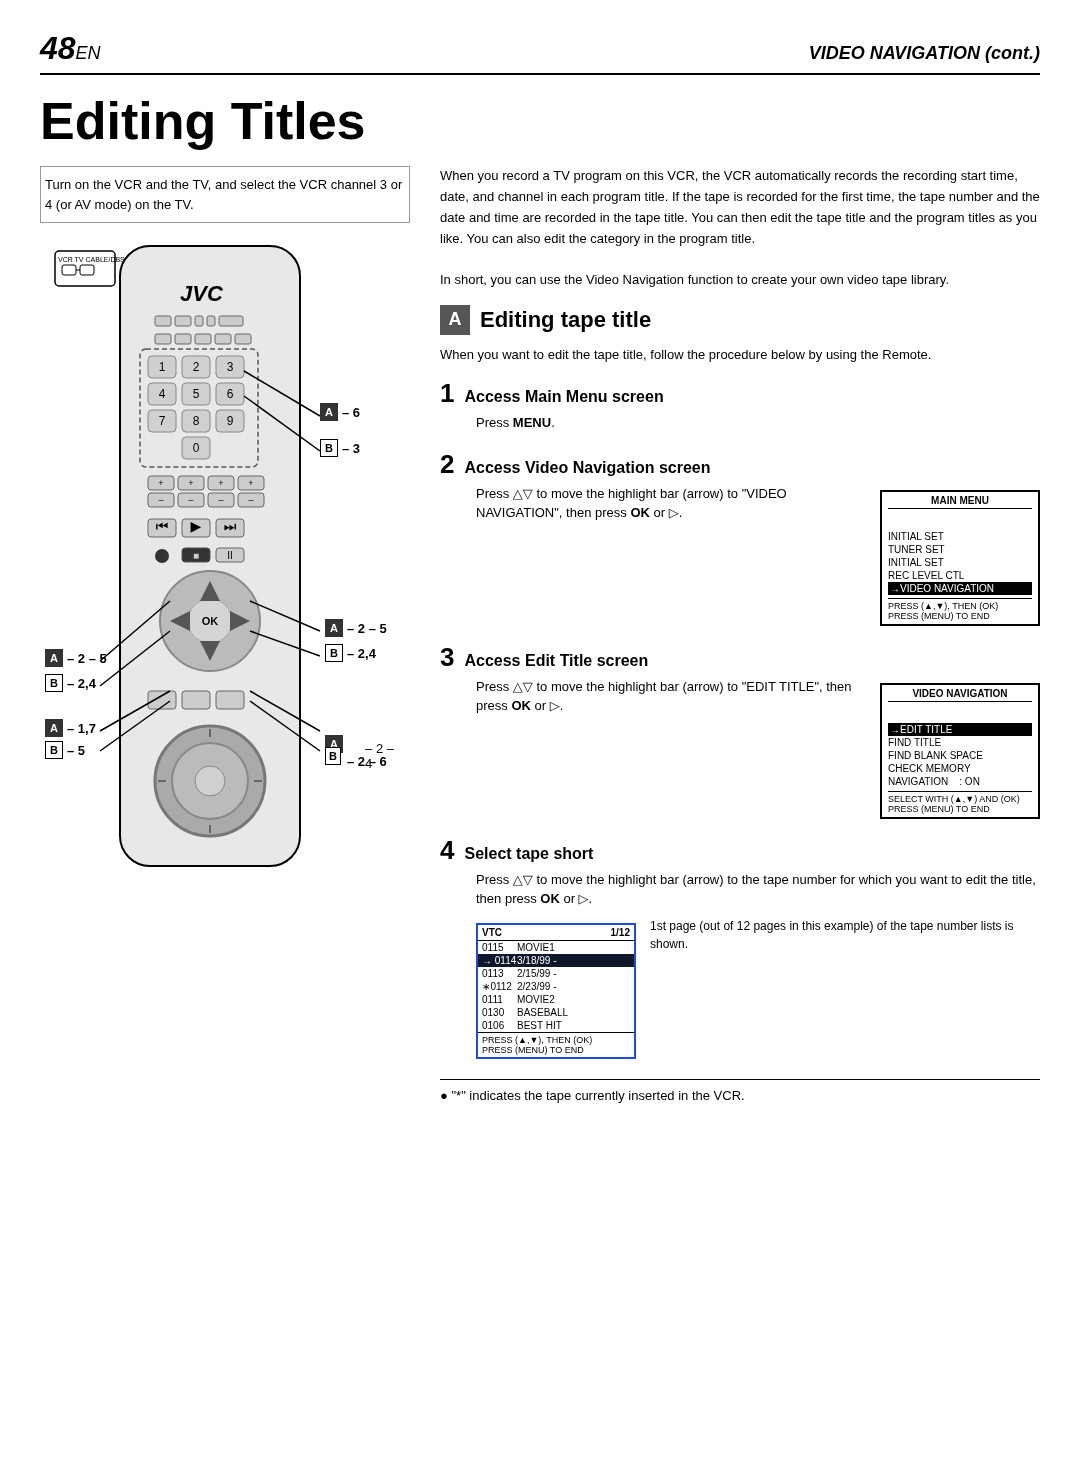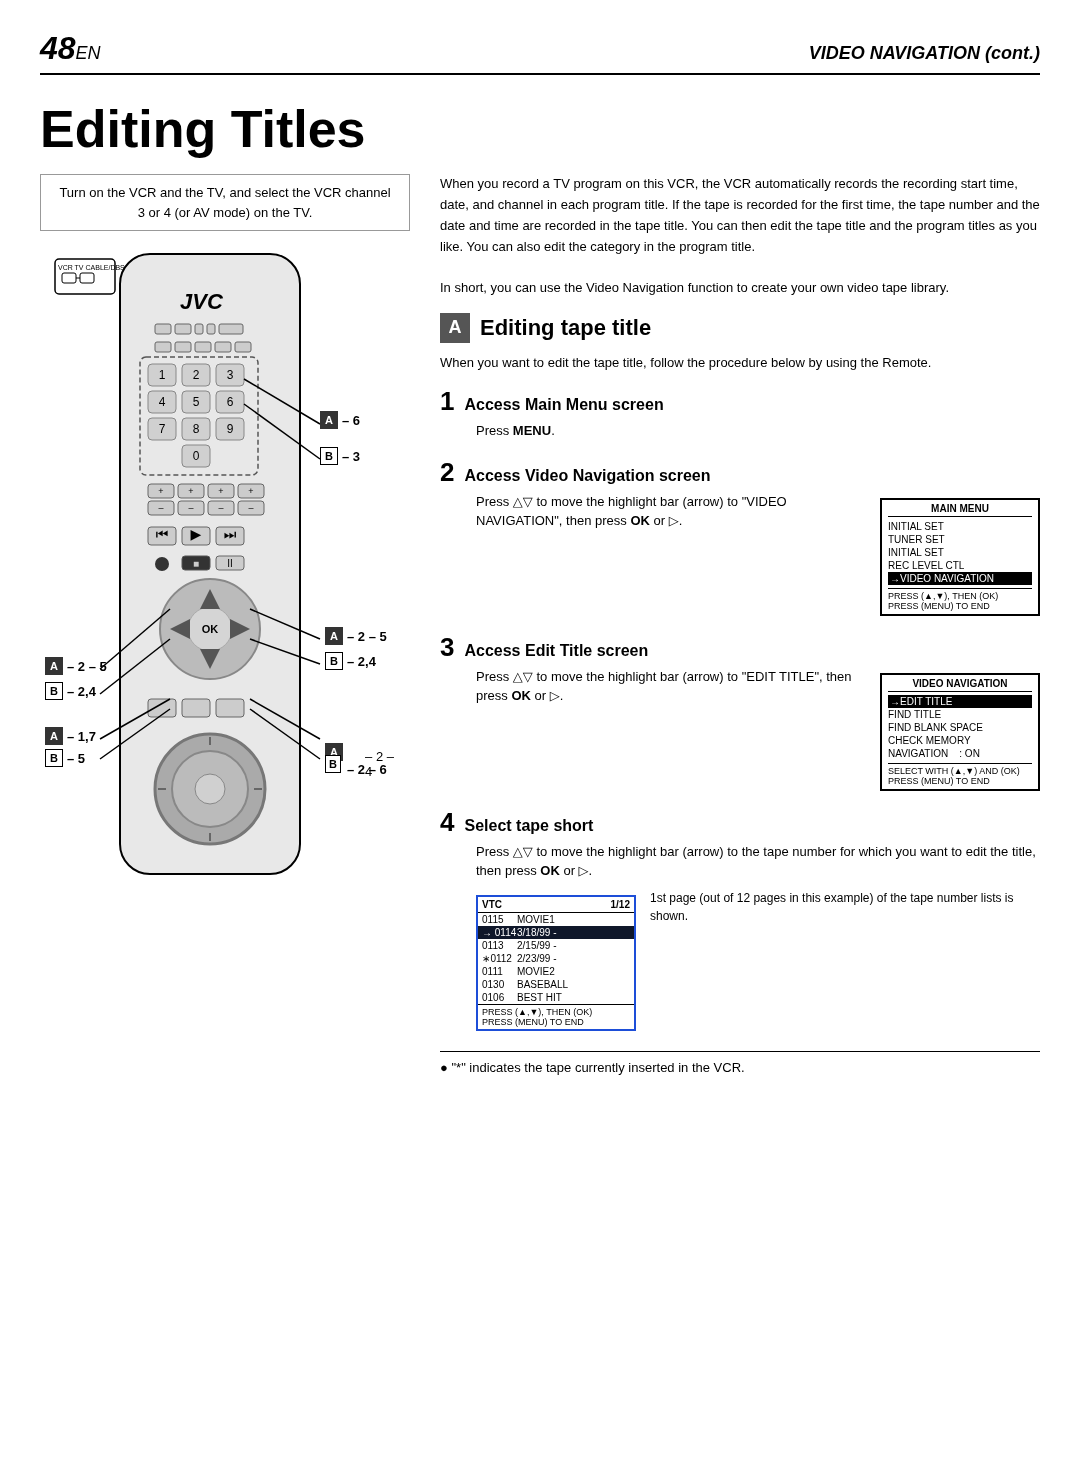--- a/index.html
+++ b/index.html
@@ -17,21 +17,21 @@
       padding: 30px 40px;
       position: relative;
     }
     
     .header {
       display: flex;
       justify-content: space-between;
       align-items: baseline;
       border-bottom: 2px solid #000;
       padding-bottom: 6px;
-      margin-bottom: 26px;
+      margin-bottom: 18px;
     }
     .page-number {
       font-size: 32px;
       font-weight: bold;
       font-style: italic;
     }
     .page-number span {
       font-size: 18px;
       font-weight: normal;
     }
@@ -55,25 +55,24 @@
     .left-col {
       width: 370px;
       flex-shrink: 0;
     }
     .right-col {
       flex: 1;
     }
     
     .intro-box {
       border: 1px solid #999;
-      padding: 8px 16px;
+      padding: 8px 4px;
       font-size: 13px;
       margin-bottom: 18px;
       line-height: 1.5;
-      text-align: center;
     }
     
     .section-a-heading {
       display: flex;
       align-items: center;
       gap: 10px;
       margin-bottom: 10px;
     }
     .section-badge {
       background: #555;
@@ -115,21 +114,21 @@
       font-size: 10px;
       padding: 3px 6px;
       margin-top: 6px;
       min-width: 160px;
     }
     .menu-box .menu-title {
       font-weight: bold;
       text-align: center;
       border-bottom: 1px solid #000;
       padding-bottom: 2px;
-      margin-bottom: 3px;
+      margin-bottom: 21px;
     }
     .menu-box .menu-item {
       padding: 1px 0;
       font-size: 10px;
     }
     .menu-box .menu-item.selected {
       background: #000;
       color: #fff;
       padding: 1px 2px;
     }

